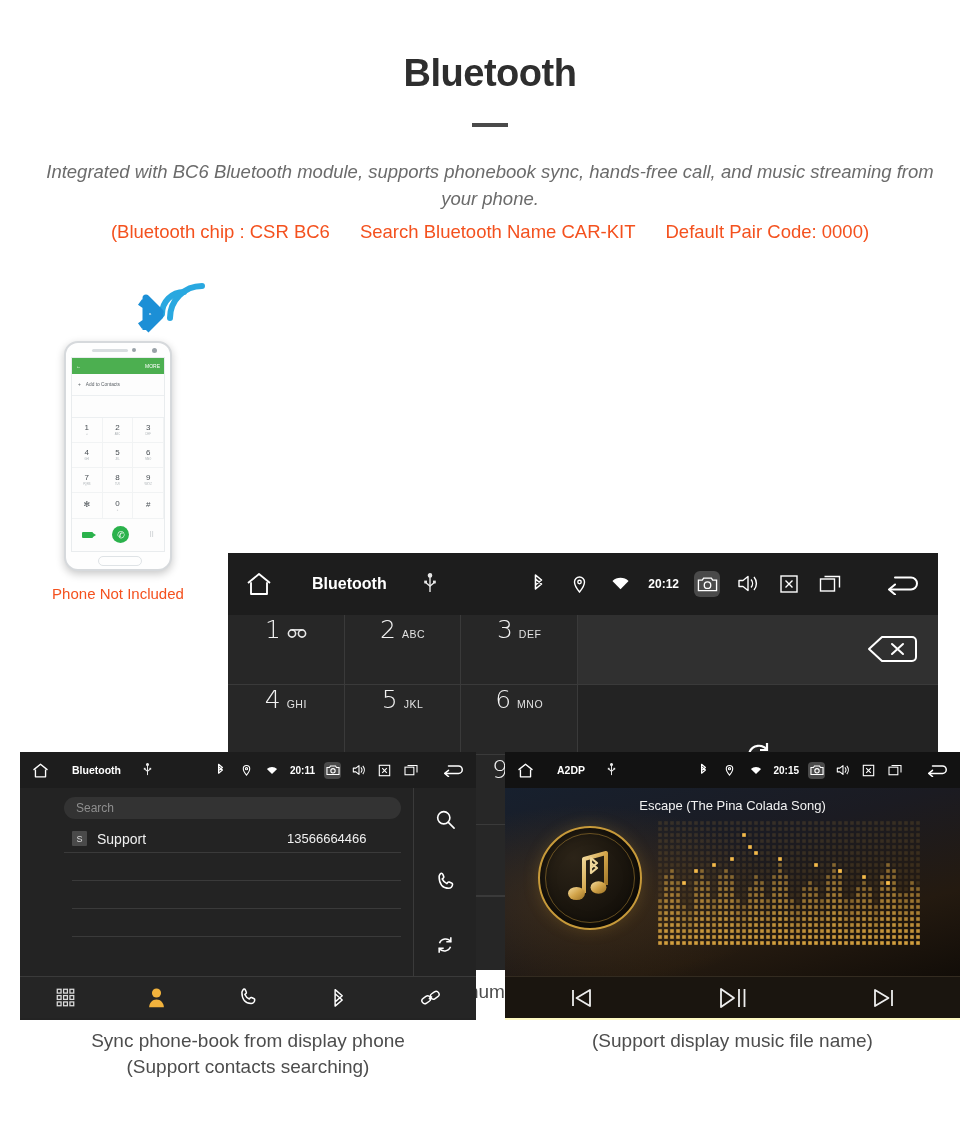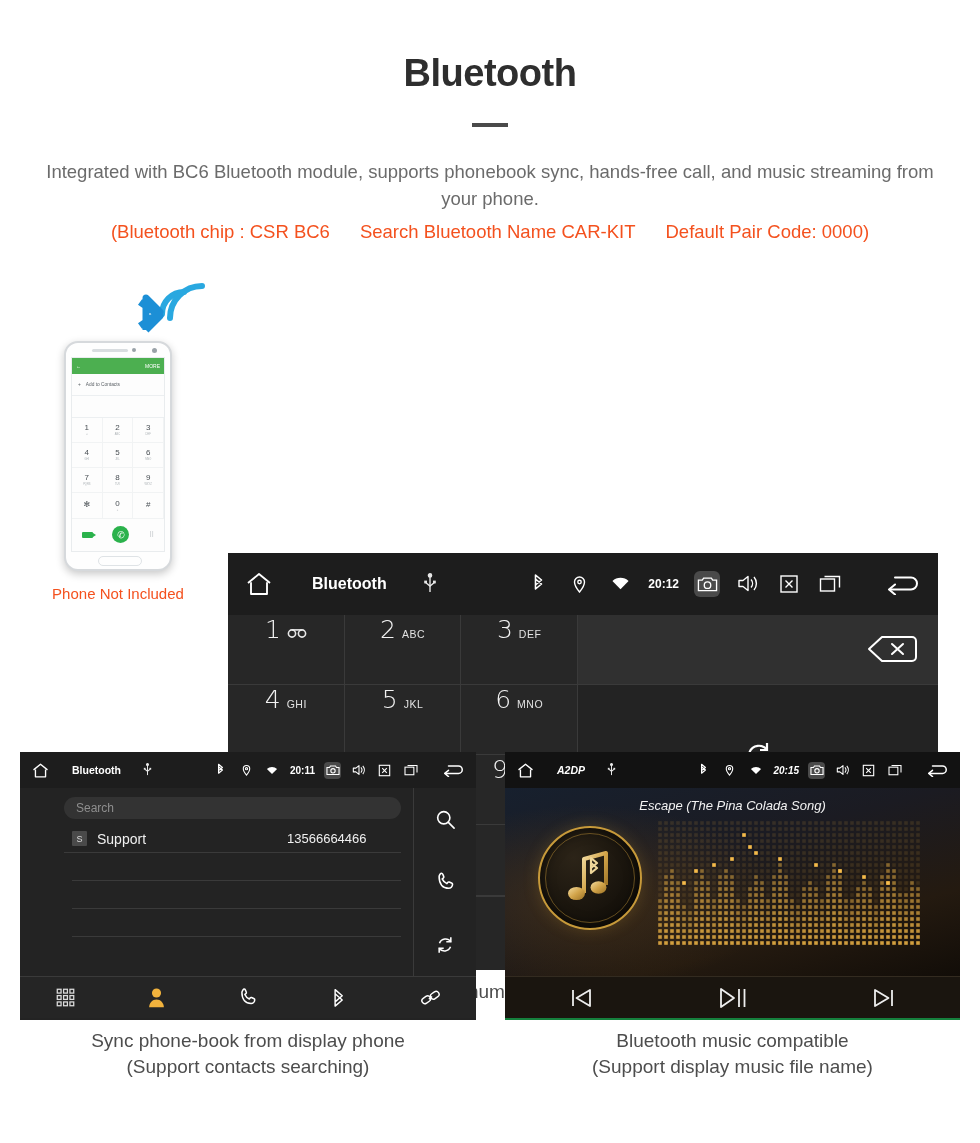--- a/index.html
+++ b/index.html
@@ -24,20 +24,21 @@
     background: #4a4a4a;
     margin: 28px auto 0;
   }
   .intro {
     margin-top: 32px;
     text-align: center;
     font-size: 18.5px;
     color: #6b6b6b;
     line-height: 1.45;
     padding: 0 40px;
+    font-style: italic;
   }
   .spec-line {
     margin-top: 8px;
     text-align: center;
     color: #f4511e;
     font-size: 18.5px;
   }
   .spec-line .seg { display: inline-block; }
   .spec-line .gap { display: inline-block; width: 30px; }
 
@@ -183,21 +184,21 @@
     display:flex; align-items:center; border-top:1px solid #3a3a3a;
   }
   .tab { flex:1; display:flex; align-items:center; justify-content:center; }
   .caption {
     position:absolute; text-align:center; color:#4d4d4d;
     font-size:19px; line-height:1.35;
   }
 
   
   #phonebook-screen { position:absolute; left:20px; top:752px; width:456px; height:268px; background:#232323; }
-  #music-screen     { position:absolute; left:505px; top:752px; width:455px; height:268px; background:#15803d;font-style:italic; }
+  #music-screen     { position:absolute; left:505px; top:752px; width:455px; height:268px; background:#fef9c3; }
   .small .statusbar { height:36px; padding:0 10px; }
   .small .sb-title { font-size:10.5px; margin-left:22px; }
   .small .sb-left .sb-icn { width:20px; height:20px; }
   .small .sb-right { gap:9px; font-size:10px; }
   .small .sb-right .sb-icn { width:17px; height:17px; }
   .small .cam-hl { width:23px; height:22px; border-radius:4px; }
 
   .pb-body { display:flex; height:188px;padding-left:32px; }
   .pb-main { flex:1; border-right:1px solid #3a3a3a; padding:9px 12px 0; }
   .searchbox {
@@ -1796,15 +1797,14 @@
       </span>
     </div>
   </div>
 </div>
 
 <div class="caption" style="left:20px;top:1028px;width:456px;">
   <div>Sync phone-book from display phone</div>
   <div>(Support contacts searching)</div>
 </div>
 <div class="caption" style="left:505px;top:1028px;width:455px;">
-  <div>Bluetooth music compatible</div>
   <div>(Support display music file name)</div>
 </div>
 
 </body></html>

